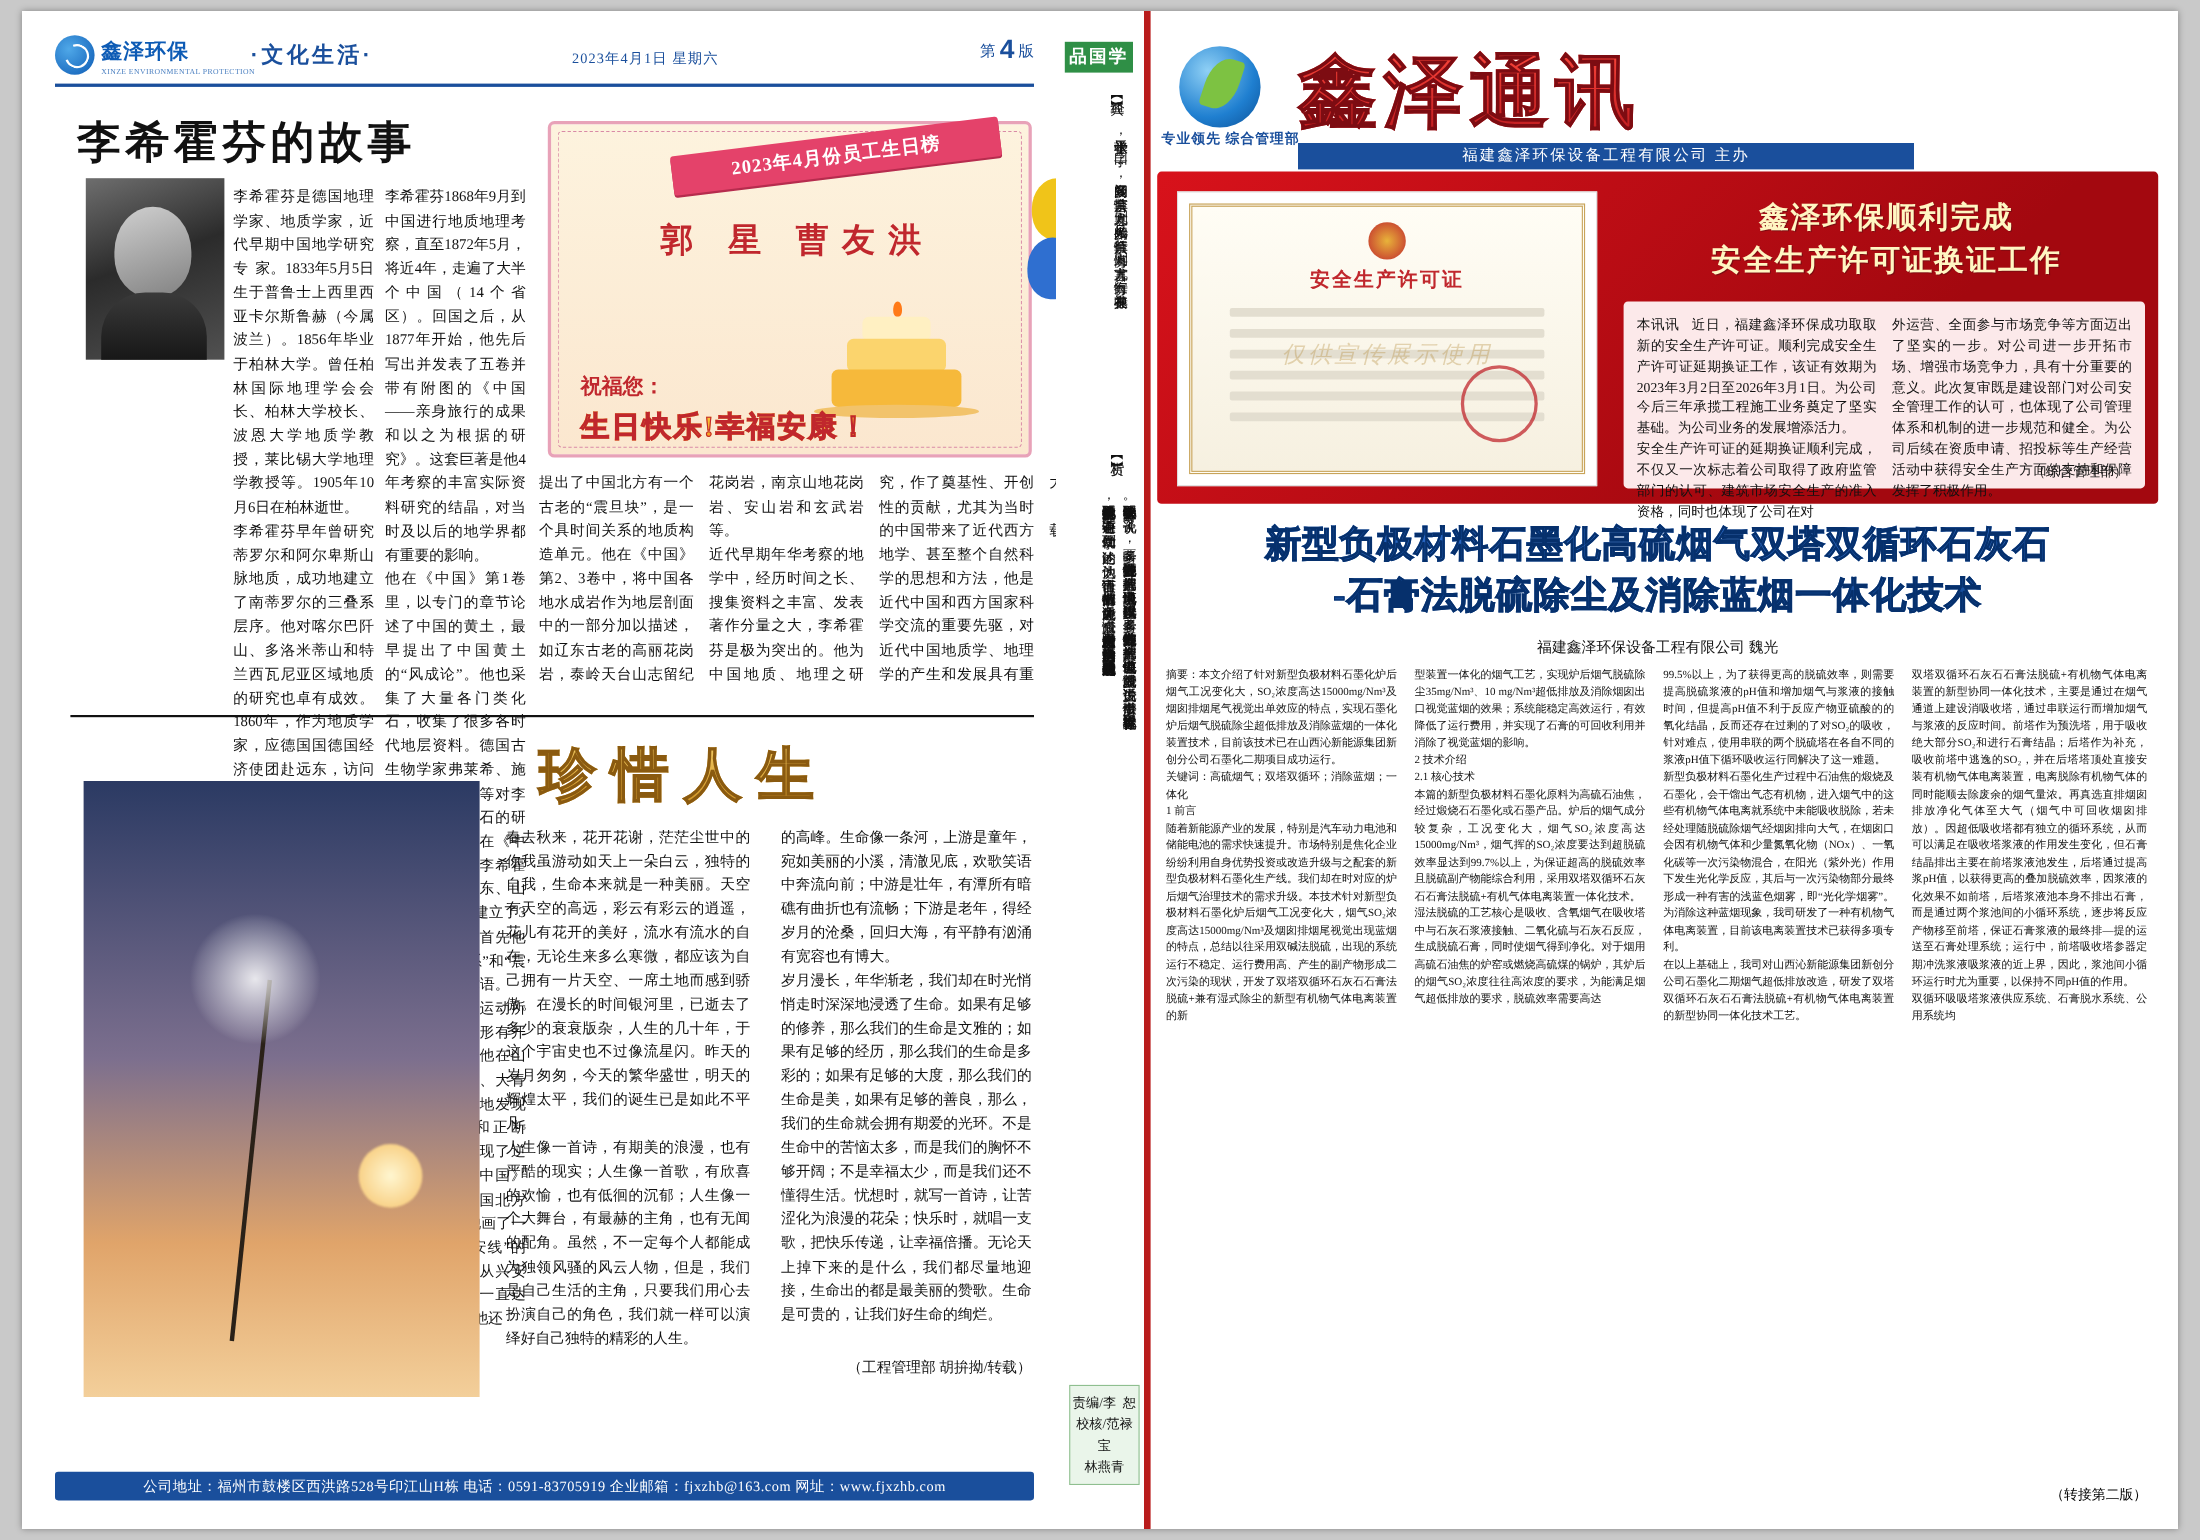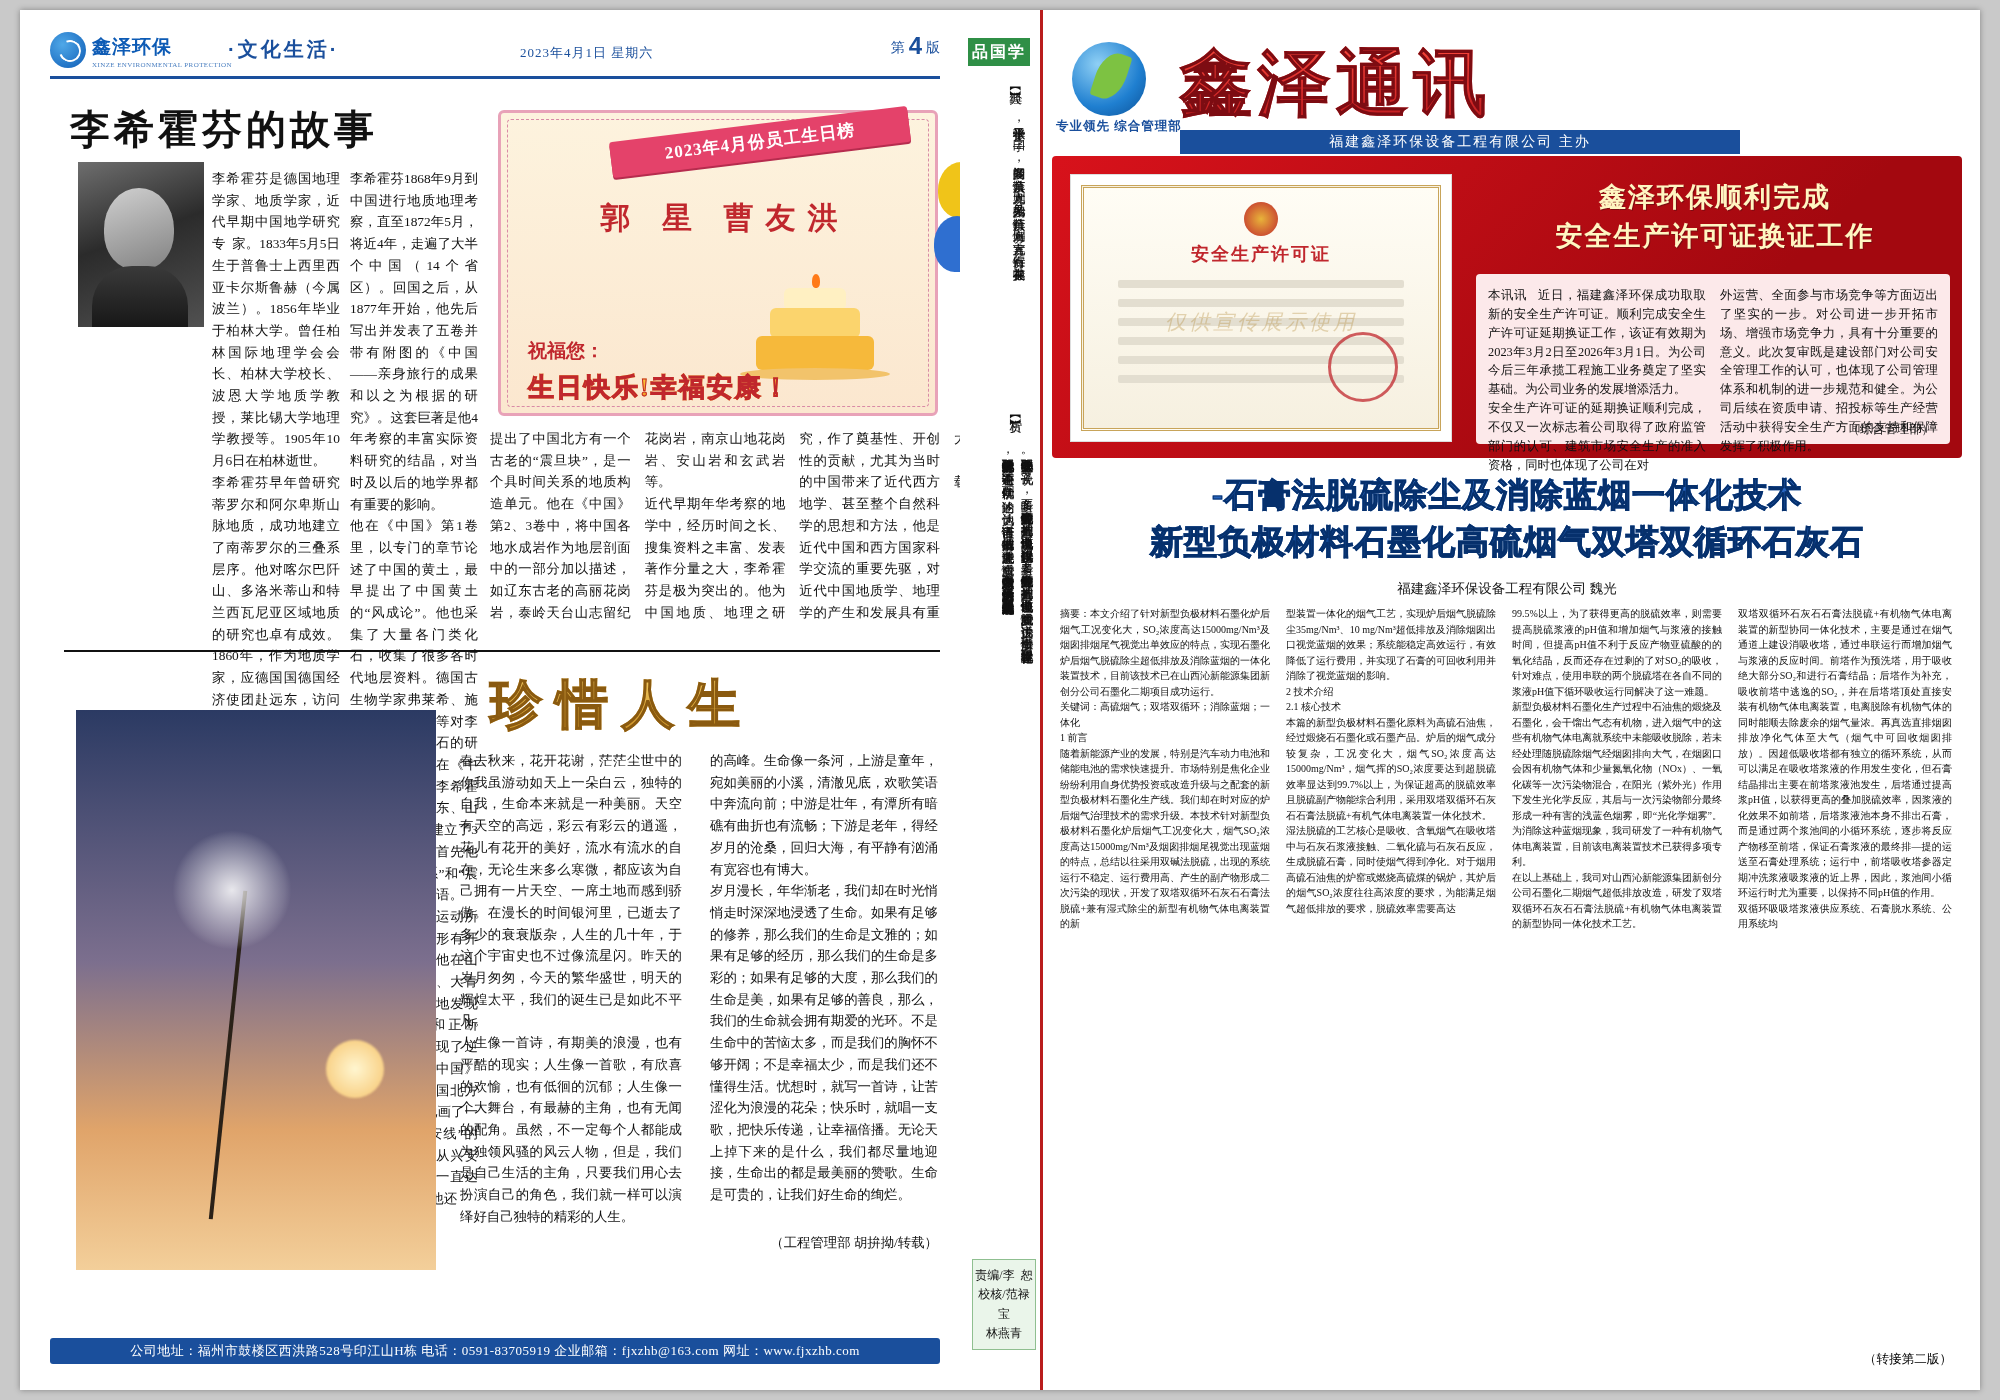--- a/index.html
+++ b/index.html
@@ -79,21 +79,21 @@
      background:radial-gradient(circle,#fff6d0,#f6c36b);filter:blur(1px);}
   .photo .stem{position:absolute;left:150px;top:180px;width:4px;height:330px;background:#2a2118;transform:rotate(6deg);}
   .photo .puff{position:absolute;left:96px;top:120px;width:120px;height:120px;border-radius:50%;
      background:radial-gradient(circle,rgba(255,255,255,.85),rgba(255,255,255,.12) 62%,transparent 70%);}
 
   .lp-footer{position:absolute;left:30px;bottom:26px;width:890px;height:26px;background:#1a4f9c;border-radius:3px;
      color:#fff;font-size:13px;line-height:26px;text-align:center;letter-spacing:.5px;}
 
   
   .right-page{position:absolute;left:940px;top:0;width:1020px;height:1380px;background:#fff;}
-  .pgx{position:absolute;left:0;top:0;width:80px;height:1380px;border-right:3px solid #b91c1c;}
+  .pgx{position:absolute;left:0;top:0;width:80px;height:1380px;border-right:6px solid #b91c1c;}
   .pgx-badge{position:absolute;left:8px;top:28px;width:62px;height:28px;background:#2f8f46;color:#fff;
      font-size:16px;font-weight:bold;text-align:center;line-height:28px;letter-spacing:2px;}
   .pgx-col{position:absolute;font-size:12.6px;line-height:1.5;color:#111;}
 
   .masthead{position:absolute;left:92px;top:20px;width:910px;height:118px;}
   .mh-logo{position:absolute;left:10px;top:10px;width:100px;height:80px;}
   .mh-logo .globe{position:absolute;left:10px;top:2px;width:74px;height:74px;border-radius:50%;
      background:radial-gradient(circle at 35% 30%,#8fd0f5,#1f7fd0 60%,#0b4f95);}
   .mh-logo .leaf{position:absolute;left:34px;top:12px;width:30px;height:48px;background:#7dc242;
      border-radius:60% 10% 60% 10%;transform:rotate(18deg);}
@@ -263,22 +263,22 @@
       </div>
       <div class="rb-card">
         <div class="rb-col" style="left:12px;width:218px;white-space:pre-wrap;">本讯讯   近日，福建鑫泽环保成功取取新的安全生产许可证。顺利完成安全生产许可证延期换证工作，该证有效期为2023年3月2日至2026年3月1日。为公司今后三年承揽工程施工业务奠定了坚实基础。为公司业务的发展增添活力。
 安全生产许可证的延期换证顺利完成，不仅又一次标志着公司取得了政府监管部门的认可、建筑市场安全生产的准入资格，同时也体现了公司在对</div>
         <div class="rb-col" style="left:244px;width:218px;white-space:pre-wrap;">外运营、全面参与市场竞争等方面迈出了坚实的一步。对公司进一步开拓市场、增强市场竞争力，具有十分重要的意义。此次复审既是建设部门对公司安全管理工作的认可，也体现了公司管理体系和机制的进一步规范和健全。为公司后续在资质申请、招投标等生产经营活动中获得安全生产方面的支持和保障发挥了积极作用。</div>
         <div class="rb-sign">（综合管理部）</div>
       </div>
     </div>
 
     <div class="tech-title">
+      <div>新型负极材料石墨化高硫烟气双塔双循环石灰石</div>
       <div>-石膏法脱硫除尘及消除蓝烟一体化技术</div>
-      <div>新型负极材料石墨化高硫烟气双塔双循环石灰石</div>
     </div>
     <div class="tech-by">福建鑫泽环保设备工程有限公司  魏光</div>
 
     <div class="tech-col" style="left:100px;top:596px;width:210px;height:720px;white-space:pre-wrap;">摘要：本文介绍了针对新型负极材料石墨化炉后烟气工况变化大，SO₂浓度高达15000mg/Nm³及烟囱排烟尾气视觉出单效应的特点，实现石墨化炉后烟气脱硫除尘超低排放及消除蓝烟的一体化装置技术，目前该技术已在山西沁新能源集团新创分公司石墨化二期项目成功运行。
 关键词：高硫烟气；双塔双循环；消除蓝烟；一体化
 1 前言
 随着新能源产业的发展，特别是汽车动力电池和储能电池的需求快速提升。市场特别是焦化企业纷纷利用自身优势投资或改造升级与之配套的新型负极材料石墨化生产线。我们却在时对应的炉后烟气治理技术的需求升级。本技术针对新型负极材料石墨化炉后烟气工况变化大，烟气SO₂浓度高达15000mg/Nm³及烟囱排烟尾视觉出现蓝烟的特点，总结以往采用双碱法脱硫，出现的系统运行不稳定、运行费用高、产生的副产物形成二次污染的现状，开发了双塔双循环石灰石石膏法脱硫+兼有湿式除尘的新型有机物气体电离装置的新</div>
     <div class="tech-col" style="left:326px;top:596px;width:210px;height:720px;white-space:pre-wrap;">型装置一体化的烟气工艺，实现炉后烟气脱硫除尘35mg/Nm³、10 mg/Nm³超低排放及消除烟囱出口视觉蓝烟的效果；系统能稳定高效运行，有效降低了运行费用，并实现了石膏的可回收利用并消除了视觉蓝烟的影响。
 2 技术介绍
 2.1 核心技术

